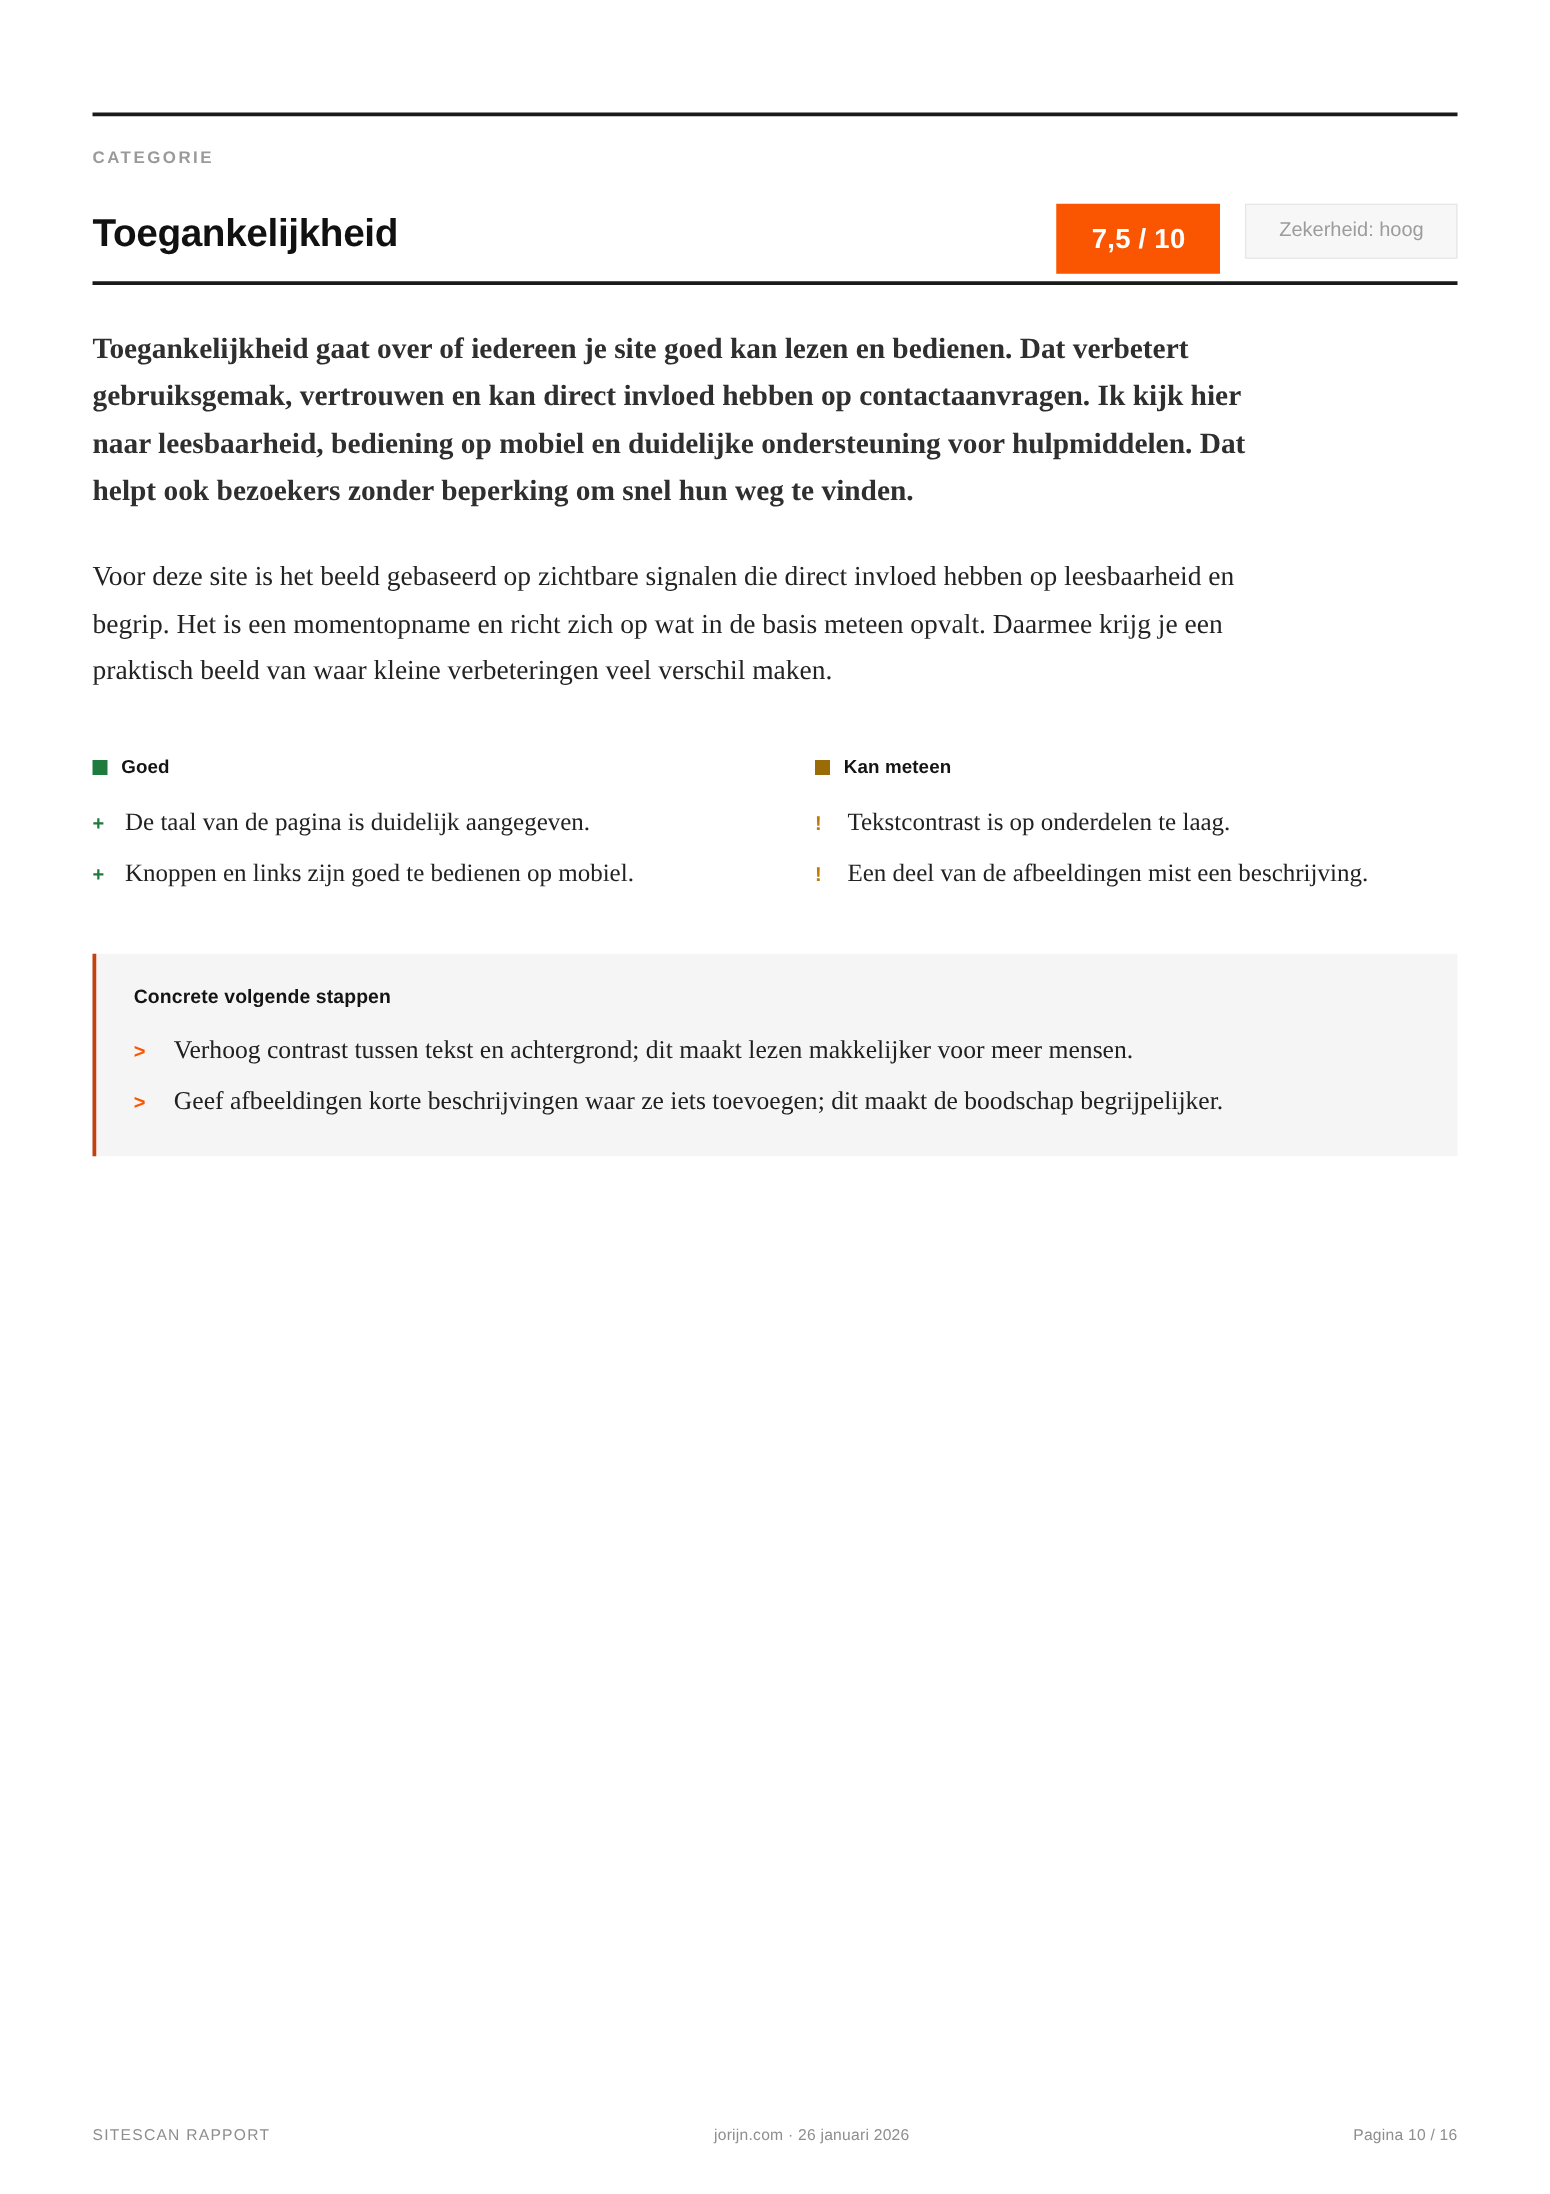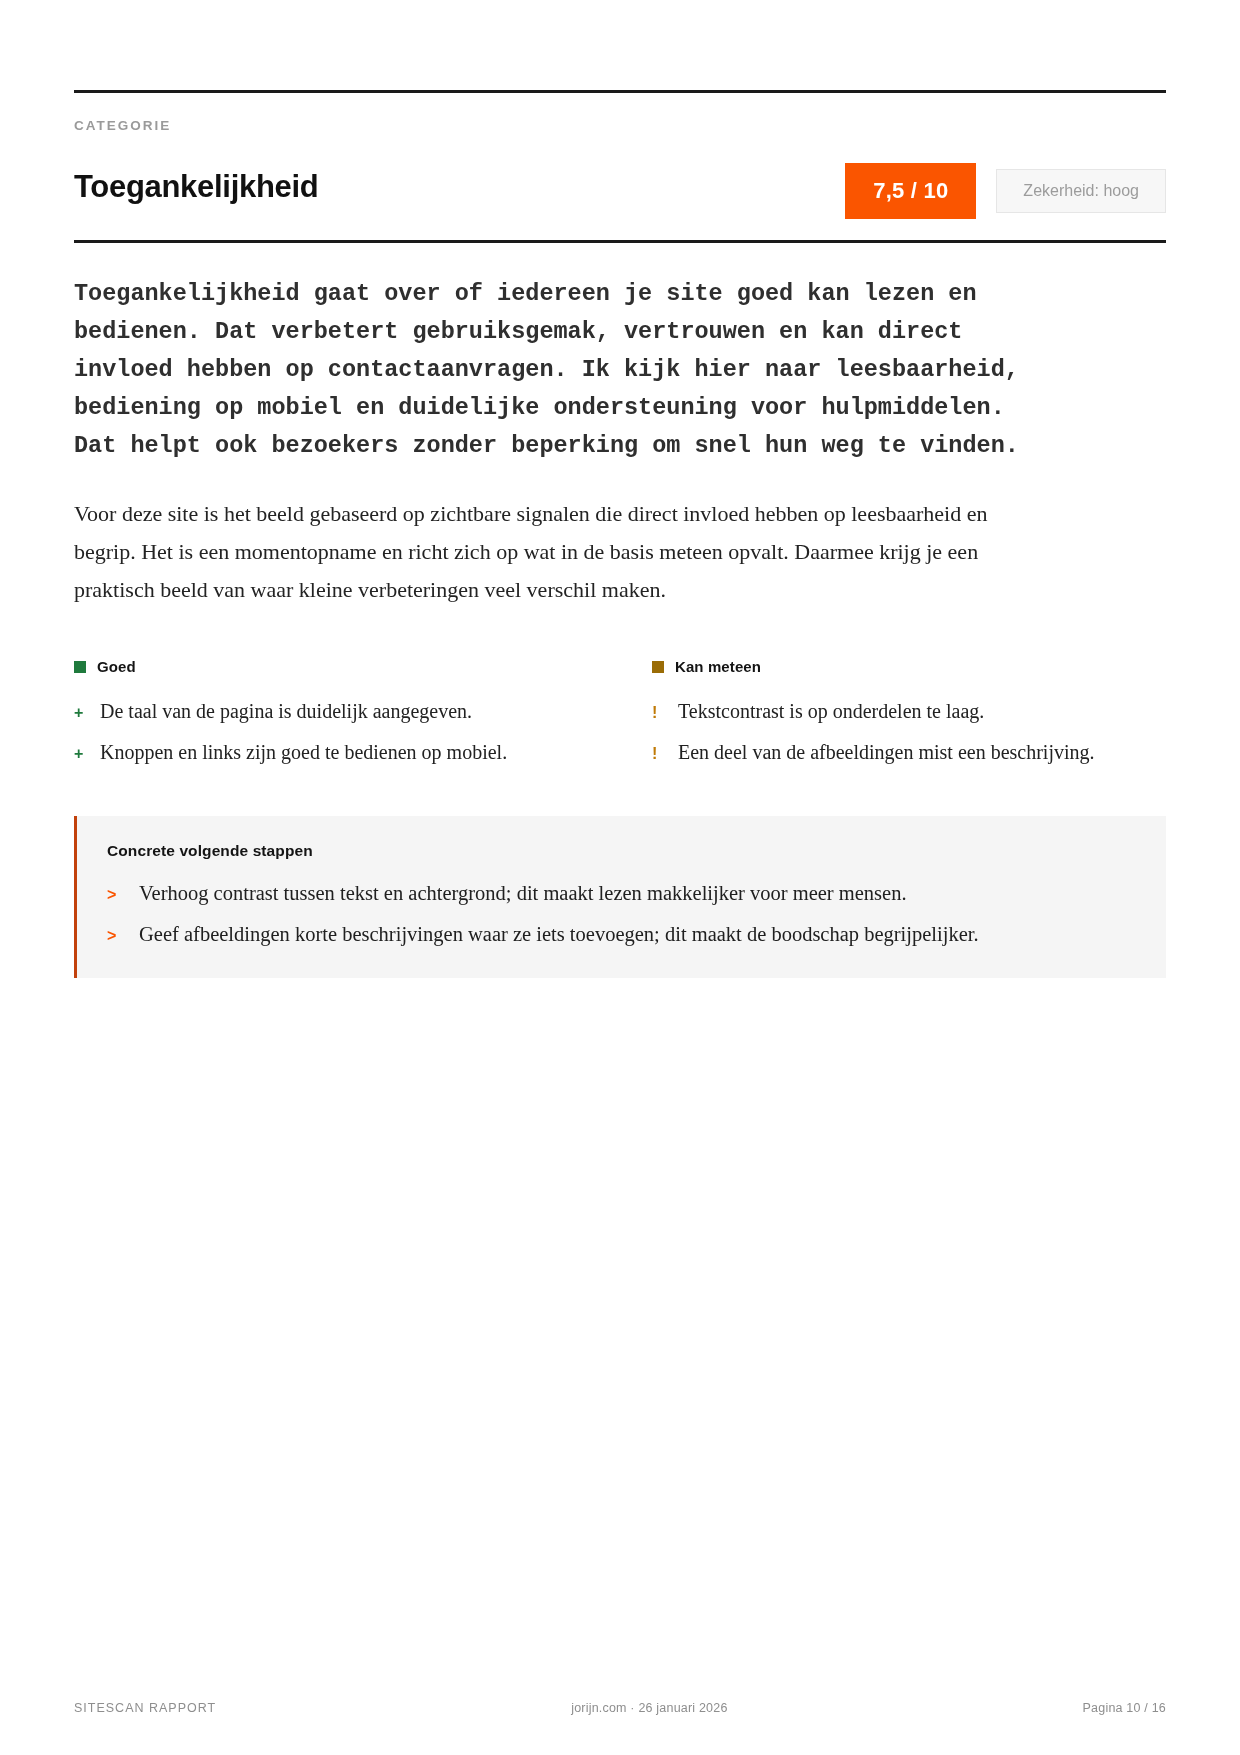--- a/index.html
+++ b/index.html
@@ -28,21 +28,21 @@
 
   
   .header-rule-top {
     margin-top: 90px;
     border-top: 3px solid #1a1a1a;
   }
   .header-inner {
     display: flex;
     align-items: flex-end;
     justify-content: space-between;
-    padding: 26px 0 15px 0;
+    padding: 26px 0 0 0;
   }
   .header-left {
     display: flex;
     flex-direction: column;
   }
   .eyebrow {
     font-size: 13.5px;
     letter-spacing: 2.0px;
     font-weight: 700;
     color: #9a9a9a;
@@ -52,21 +52,21 @@
   }
   .cat-title {
     font-size: 31px;
     font-weight: 700;
     letter-spacing: -0.3px;
     color: #111111;
     line-height: 1.05;
   }
   .header-right {
     display: flex;
-    align-items: center;
+    align-items: flex-start;
     gap: 20px;
     margin-bottom: 6px;
   }
   .score-badge {
     background: #fa5500;
     color: #ffffff;
     font-size: 22px;
     font-weight: 700;
     padding: 0 28px;
     height: 56px;
@@ -89,21 +89,21 @@
     align-items: center;
     justify-content: center;
     white-space: nowrap;
   }
   .header-rule-bottom {
     border-top: 3px solid #1a1a1a;
   }
 
   
   .lead {
-    font-family: Liberation Mono, monospace;
+    font-family: Liberation Serif, serif;
     font-weight: 700;
     font-size: 23.5px;
     line-height: 1.62;
     color: #2f2f2f;
     margin: 32px 0 0 0;
     max-width: 965px;
   }
   .body-par {
     font-family: "Liberation Serif", serif;
     font-weight: 400;

